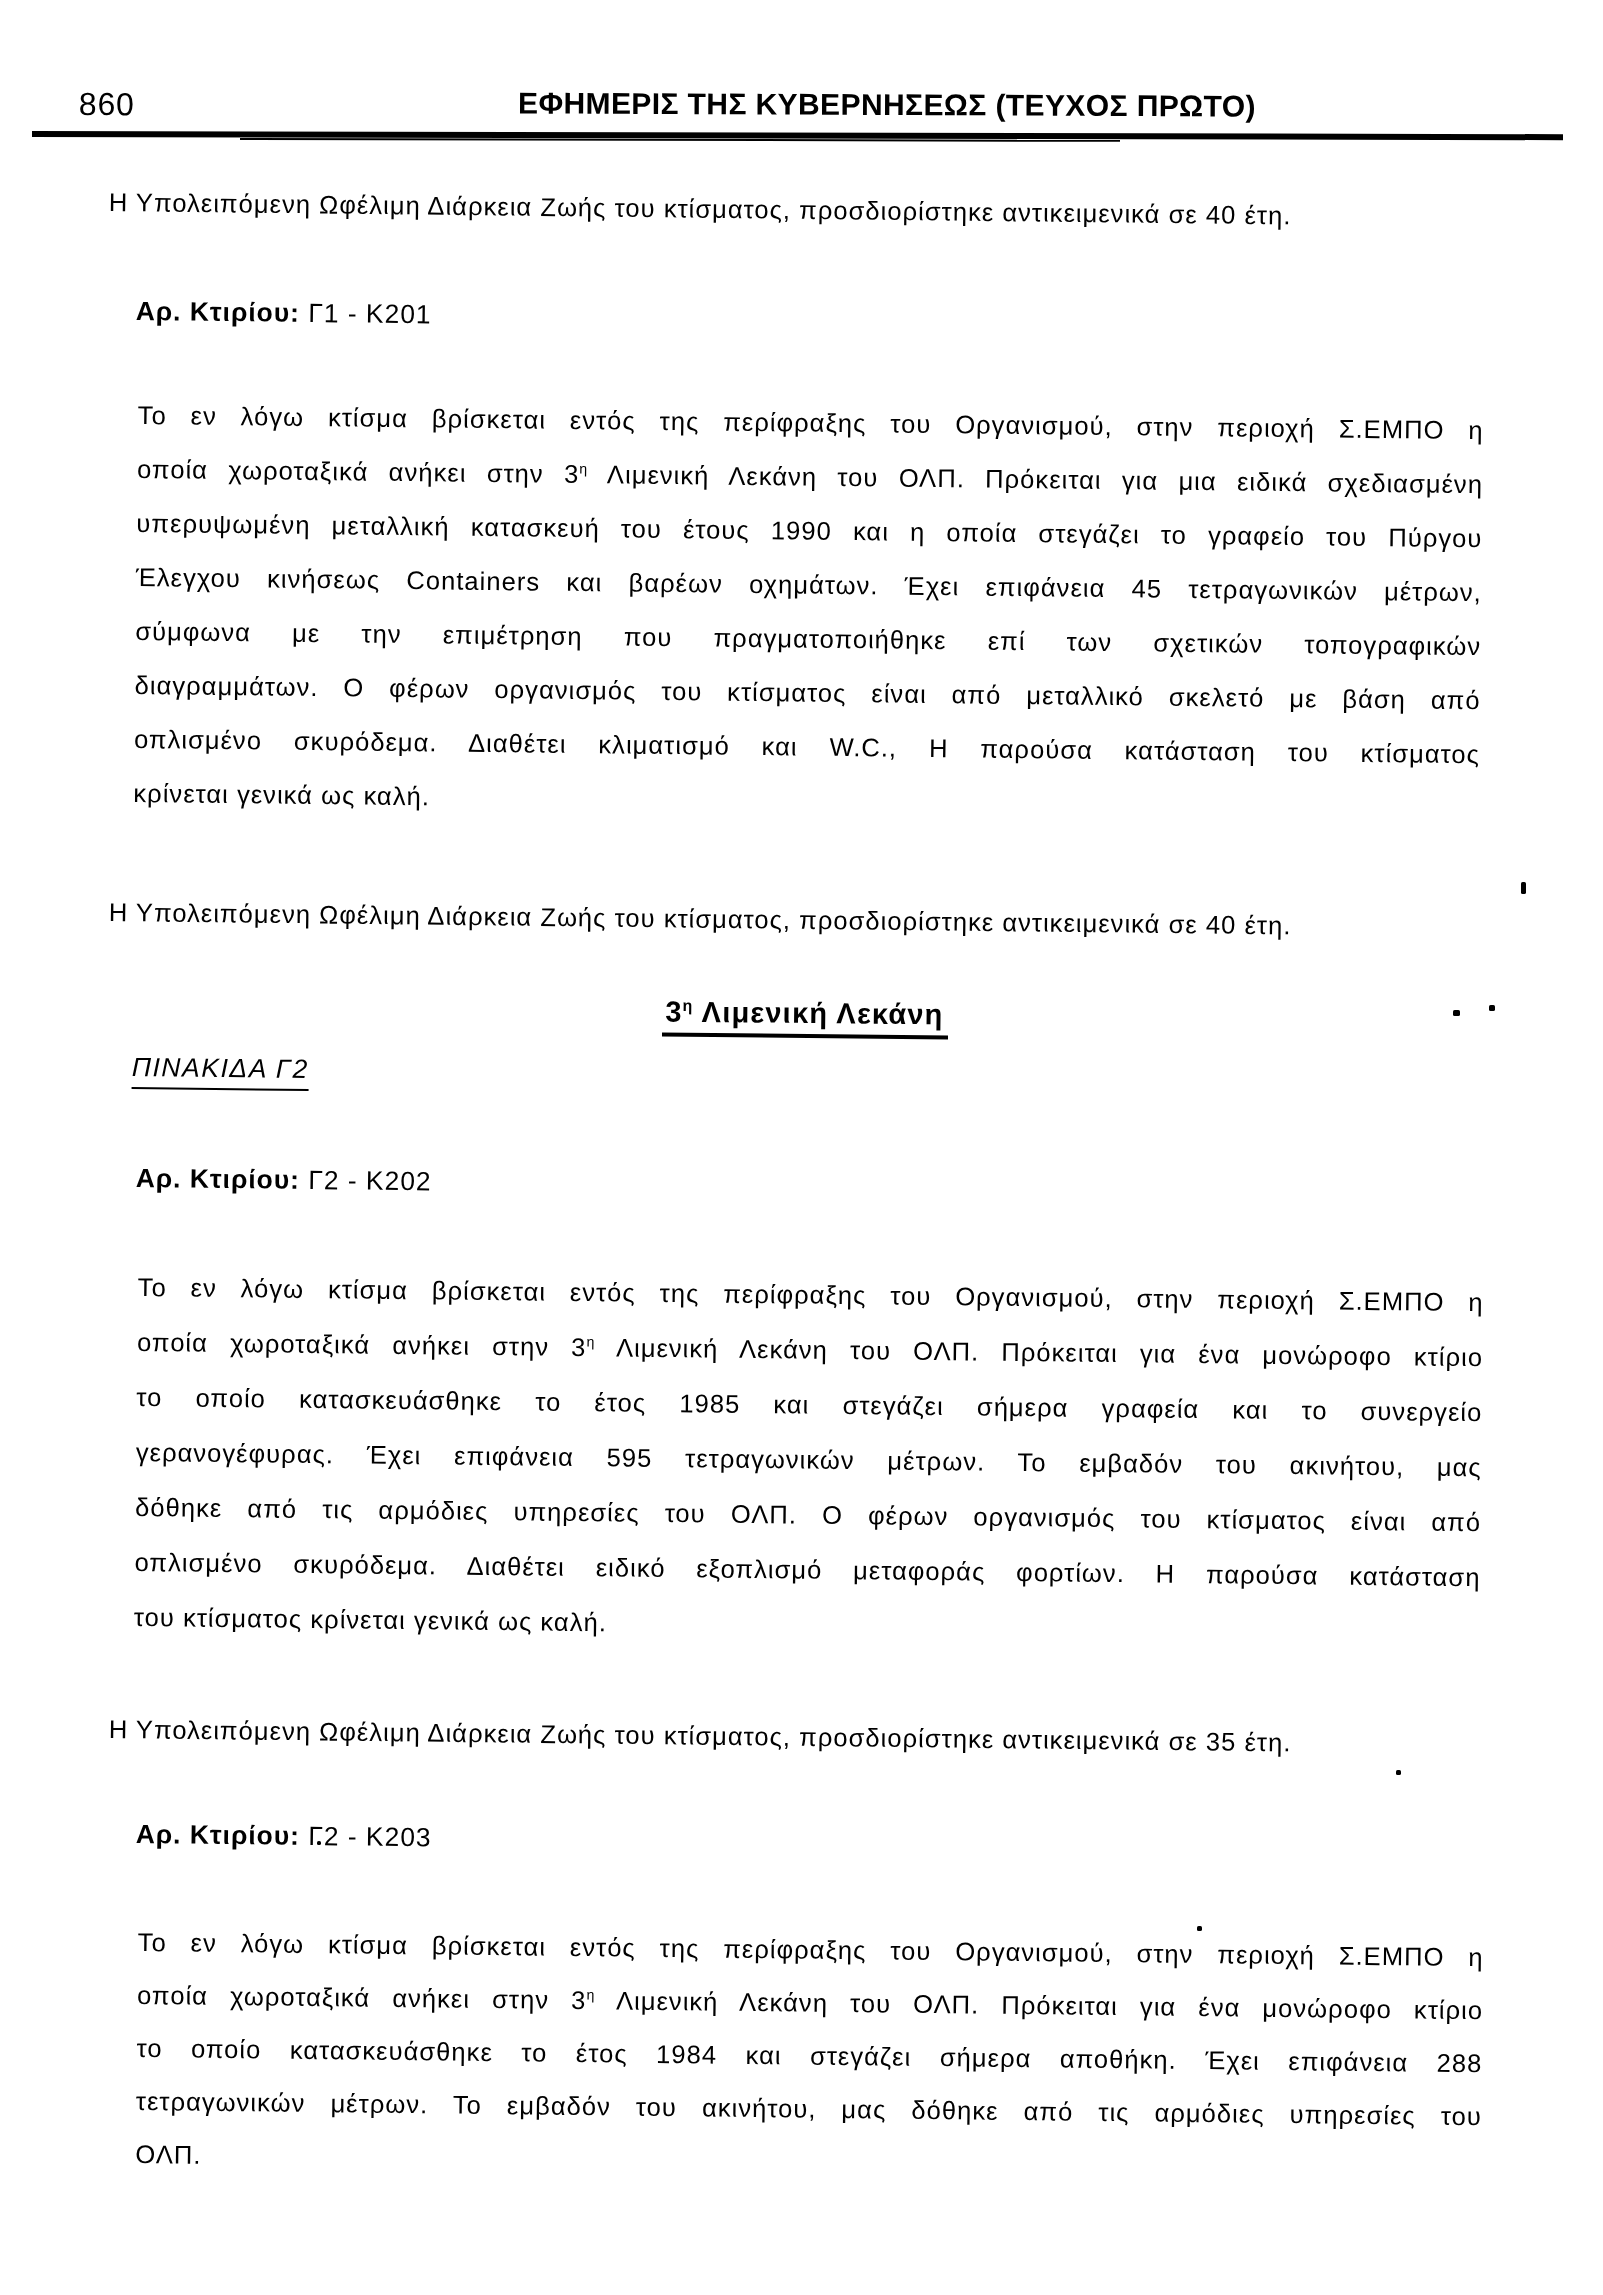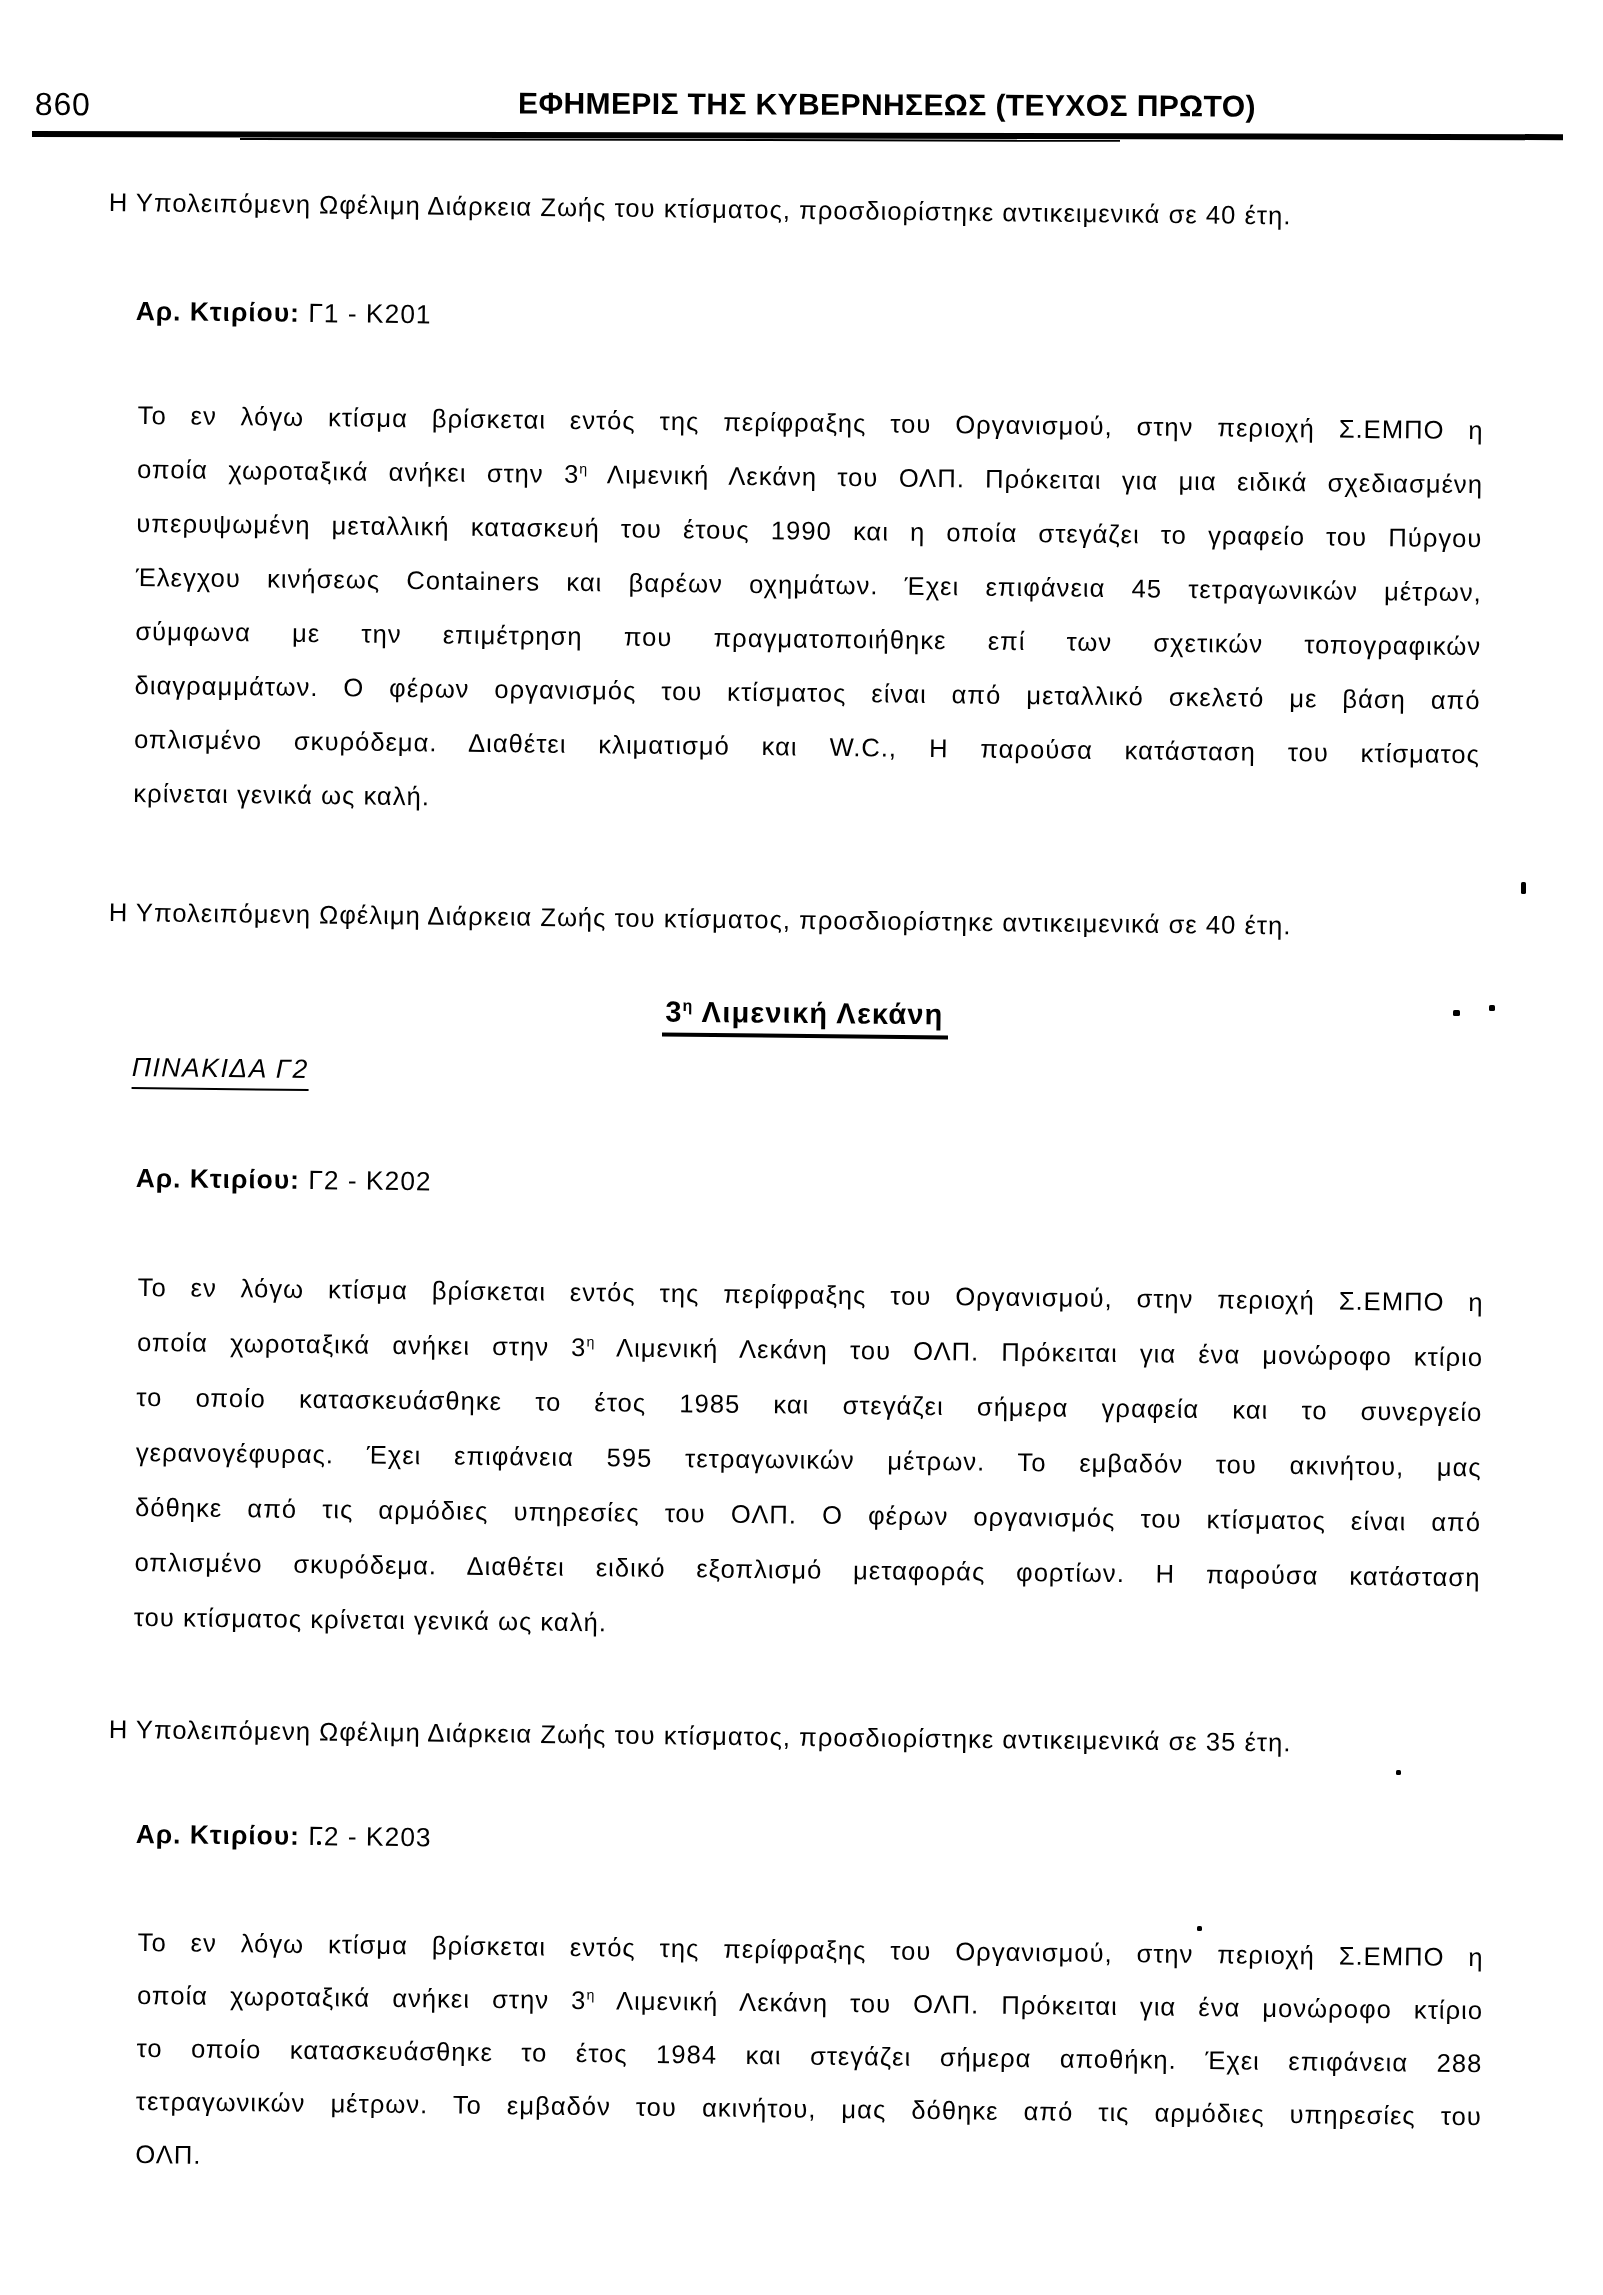--- a/index.html
+++ b/index.html
@@ -6,21 +6,21 @@
   .page{
     position:relative;
     width:1604px;height:2295px;
     background:#ffffff;
     overflow:hidden;
     font-family:"Liberation Sans", sans-serif;
     color:#000;
   }
   .abs{position:absolute;}
   .tilt{transform:rotate(0.65deg);transform-origin:0 0;}
-  .tilt-h{transform:rotate(0.25deg);transform-origin:0 0;}
+  .tilt-h{transform:rotate(0.25deg);transform-origin:0 0;margin-left:44px;}
 
   
   .pnum{left:35px;top:86px;font-size:32px;letter-spacing:0.8px;}
   .ptitle{left:0;right:0;top:88px;text-align:center;font-weight:bold;
           font-size:30px;letter-spacing:0.4px;transform:translateX(85px) rotate(0.25deg);}
   .rule{left:32px;top:131px;width:1531px;height:5.6px;background:#000;transform:rotate(0.12deg);transform-origin:0 0;}
   .rule2{left:240px;top:138px;width:880px;height:2.4px;background:#000;transform:rotate(0.12deg);transform-origin:0 0;}
 
   
   .single{left:109px;font-size:25.6px;letter-spacing:1px;line-height:32px;white-space:nowrap;}

